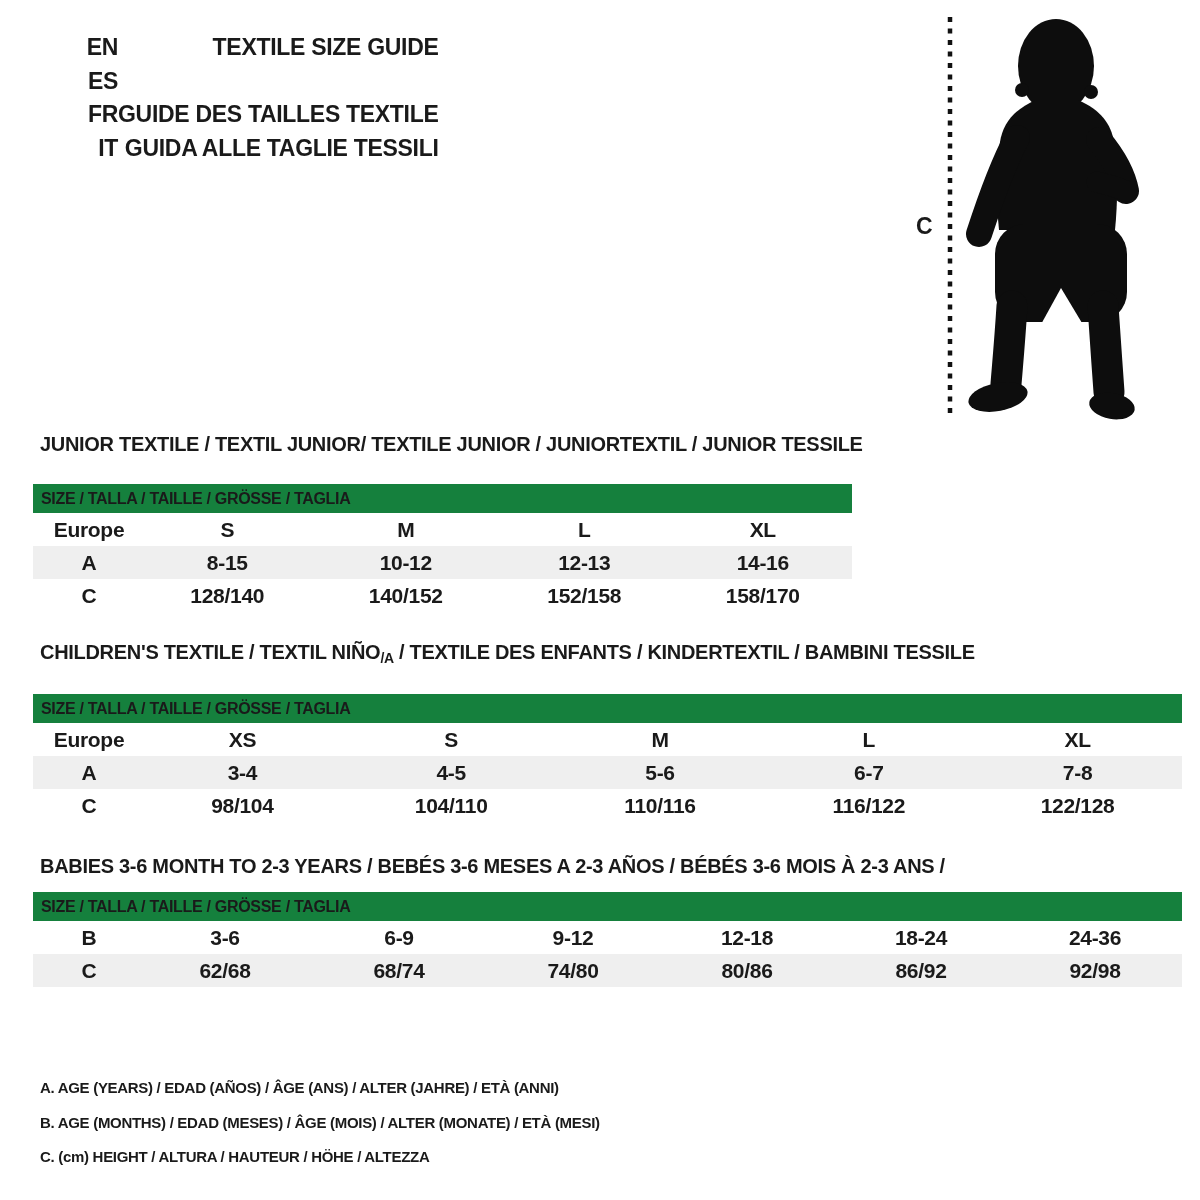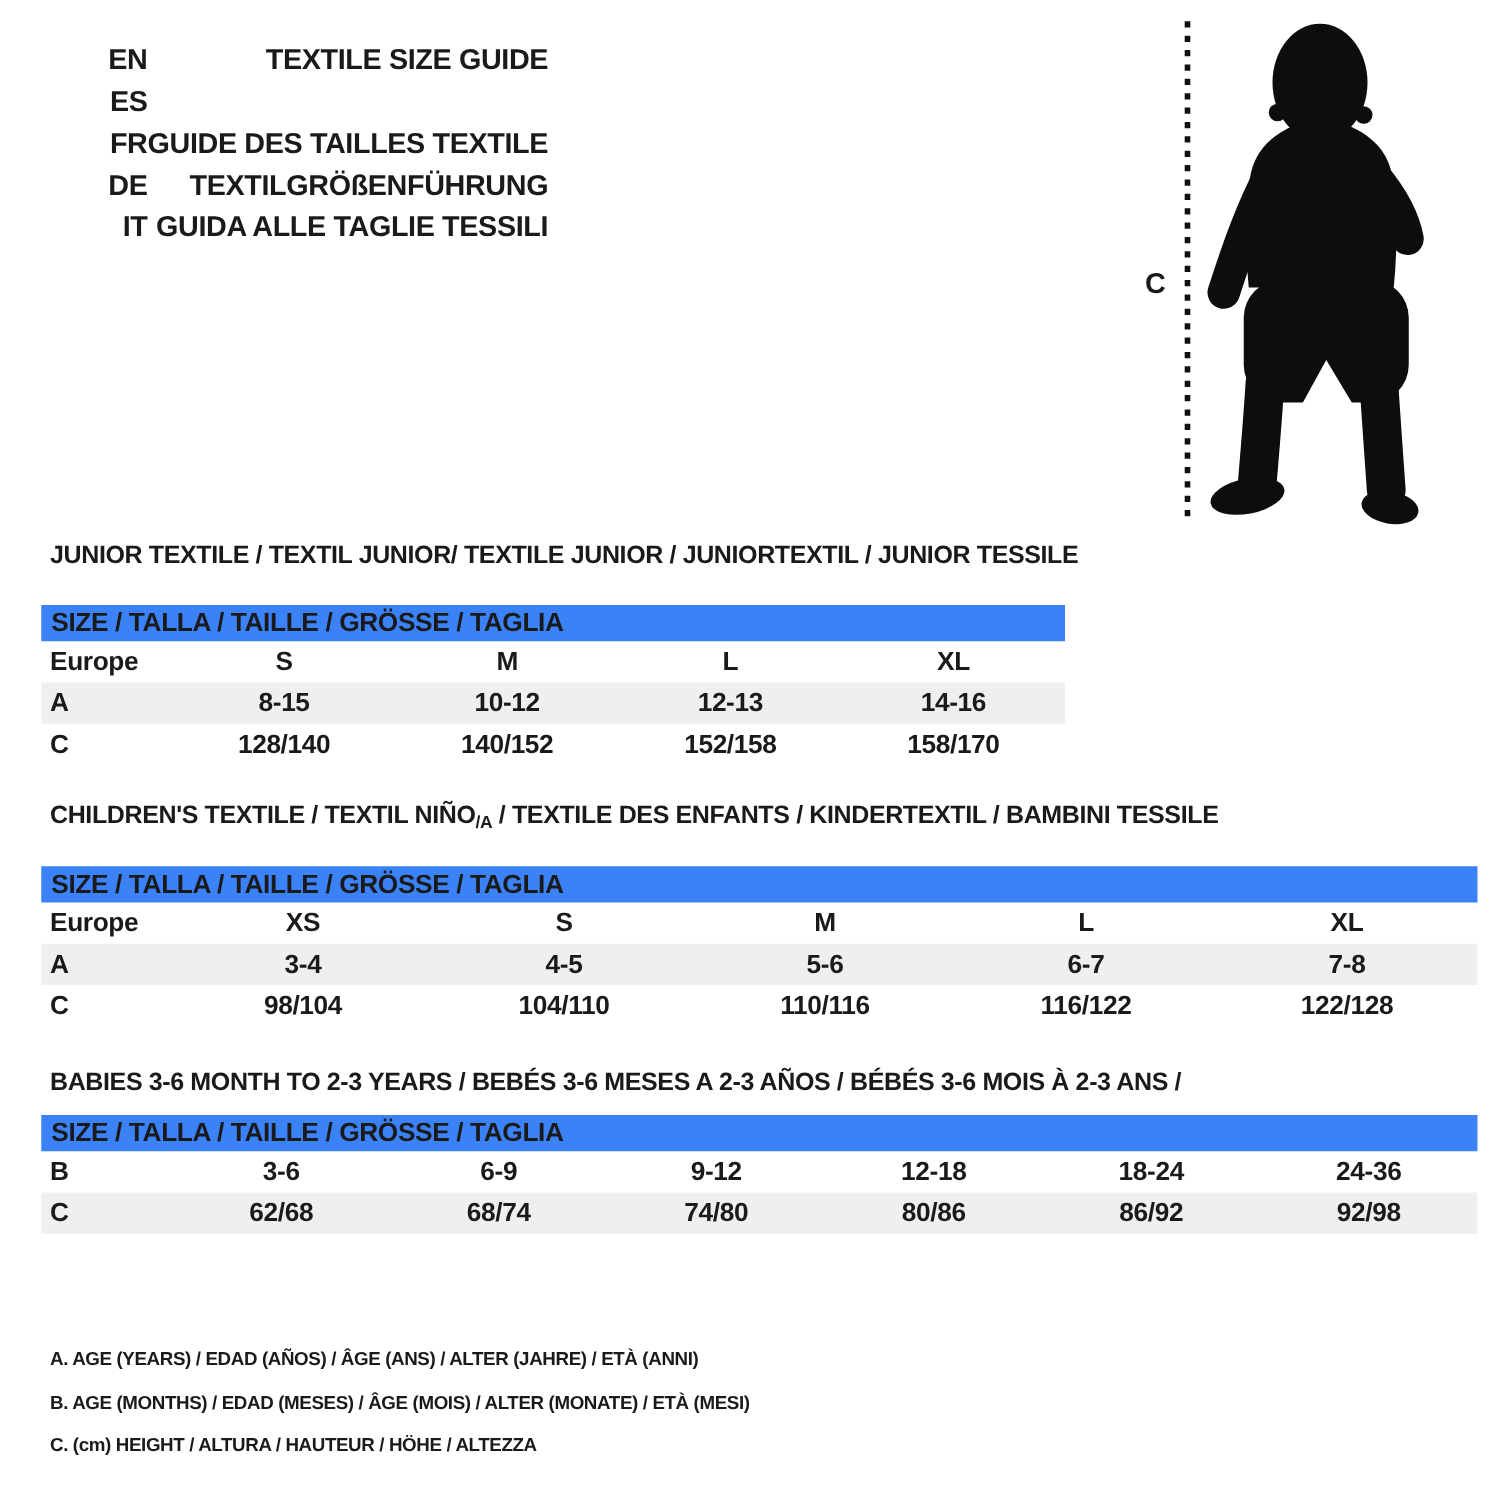--- a/index.html
+++ b/index.html
@@ -30,51 +30,47 @@
   #sec-junior   { top: 432px; width: 819px; }
   #sec-children { top: 640px; width: 1149px; }
   #sec-babies   { top: 849px; width: 1149px; }
 
   .sec-title { font-size: 20px; line-height: 24px; margin: 0 0 28px 7px; white-space: nowrap; }
   #sec-babies .sec-title { line-height: 34px; margin-bottom: 9px; }
   .sec-title .sub { font-size: 14px; position: relative; top: 4px; }
 
   .size-bar {
     height: 29px; line-height: 29px;
-    background: #3b82f6;
-    font-size: 21px;
+    background: #15803d;
+    font-size: 16px;
     padding-left: 8px;
     white-space: nowrap;
   }
   .t-row { display: grid; height: 33px; align-items: center; font-size: 21px; }
   .t-row.shaded { background: #efefef; }
-  .t-row .label { padding-left: 7px; text-align: left; }
+  .t-row .label { padding-left: 7px; text-align: center; }
   .t-row .cell  { text-align: center; }
 
   
   .footnotes { position: absolute; left: 40px; top: 1071px; font-size: 15px; line-height: 34.5px; white-space: nowrap; }
 </style>
 </head>
 <body>
 
 <div class="lang-block">
     <div class="lang-row">
       <span class="lang-code">EN</span>
       <span class="lang-title">TEXTILE SIZE GUIDE</span>
     </div>
     <div class="lang-row">
       <span class="lang-code">ES</span>
     </div>
     <div class="lang-row">
       <span class="lang-code">FR</span>
       <span class="lang-title">GUIDE DES TAILLES TEXTILE</span>
-    </div>
-    <div class="lang-row">
-      <span class="lang-code">DE</span>
-      <span class="lang-title">TEXTILGRÖßENFÜHRUNG</span>
     </div>
     <div class="lang-row">
       <span class="lang-code">IT</span>
       <span class="lang-title">GUIDA ALLE TAGLIE TESSILI</span>
     </div>
   </div>
 
 <div class="figure">
   <svg viewBox="0 0 250 420">
     <line x1="55" y1="9" x2="55" y2="406" stroke="#111111" stroke-width="4.5" stroke-dasharray="5 6.5"></line>

